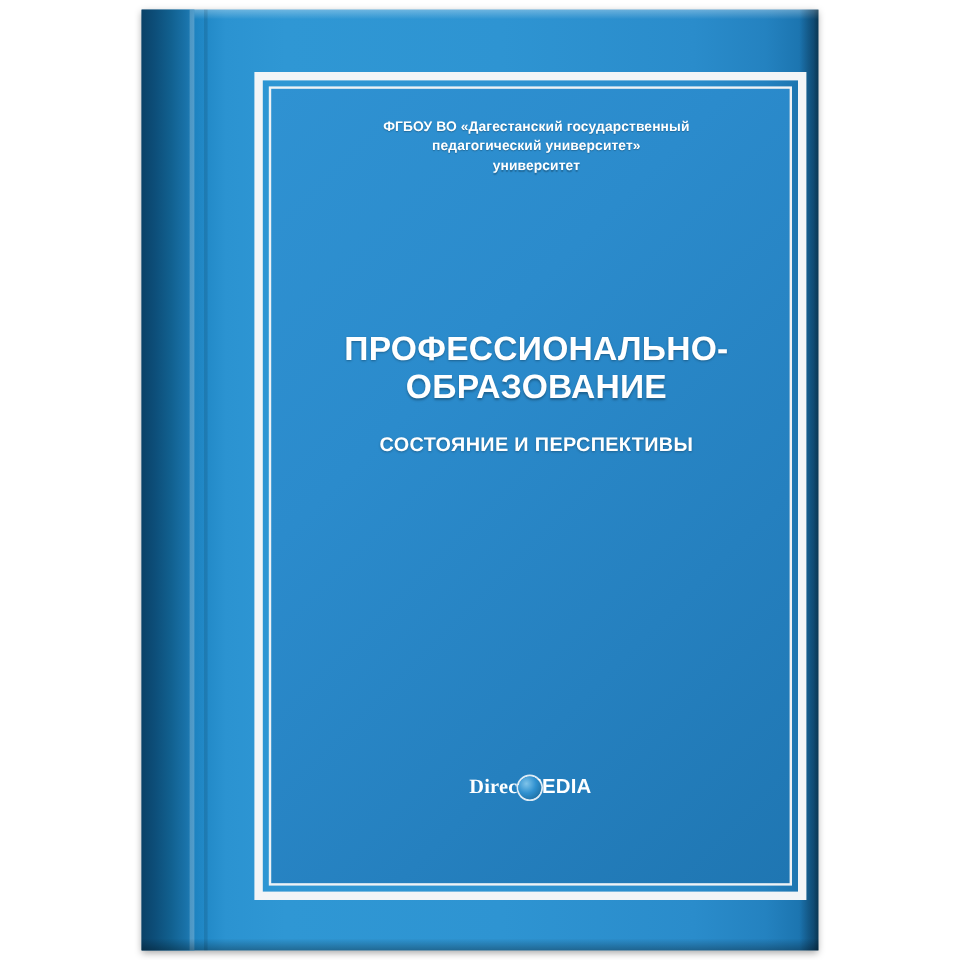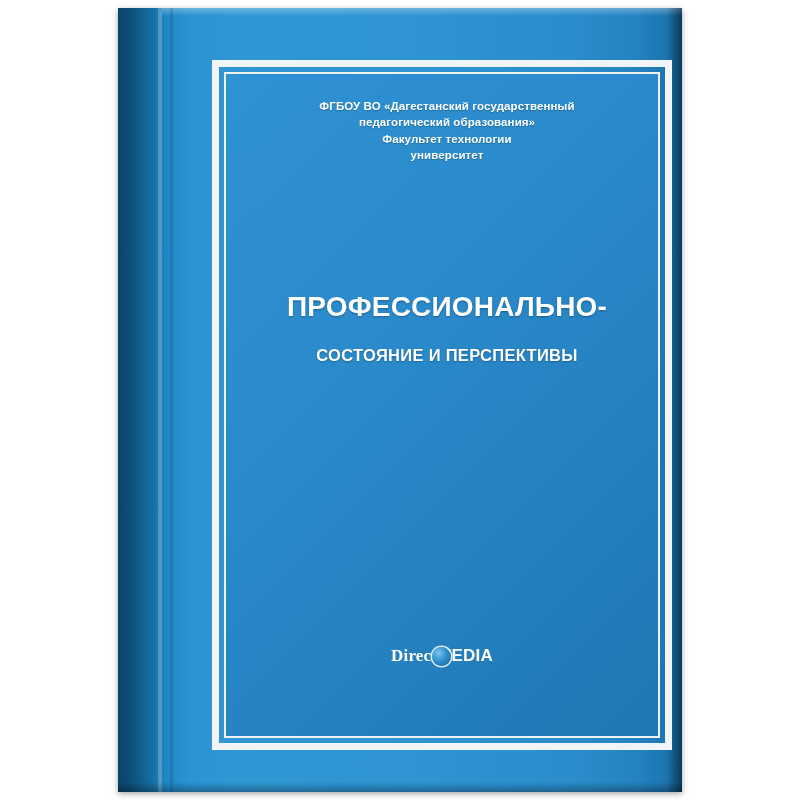--- a/index.html
+++ b/index.html
@@ -213,27 +213,27 @@
     <div class="right-edge"></div>
     <div class="bottom-edge"></div>
 
     <div class="frame-outer"></div>
     <div class="frame-inner"></div>
 
     <div class="content">
 
       <div>
         <div class="publisher-line">ФГБОУ ВО «Дагестанский государственный</div>
-        <div class="publisher-line">педагогический образования»</div>
-        <div class="publisher-line">Факультет технологии</div>
+        <div class="publisher-line">педагогический университет»</div>
         <div class="publisher-line">университет</div>
       </div>
 
       <div class="title-block">
         <div class="main-title">ПРОФЕССИОНАЛЬНО-</div>
+        <div class="main-title">ОБРАЗОВАНИЕ</div>
         <div class="subtitle">СОСТОЯНИЕ И ПЕРСПЕКТИВЫ</div>
       </div>
 
 
       <div class="logo-wrap">
         <div class="logo">
           <span class="direct">Direct</span><span class="media">MEDIA</span>
           <span class="logo-dot"></span>
         </div>
       </div>

